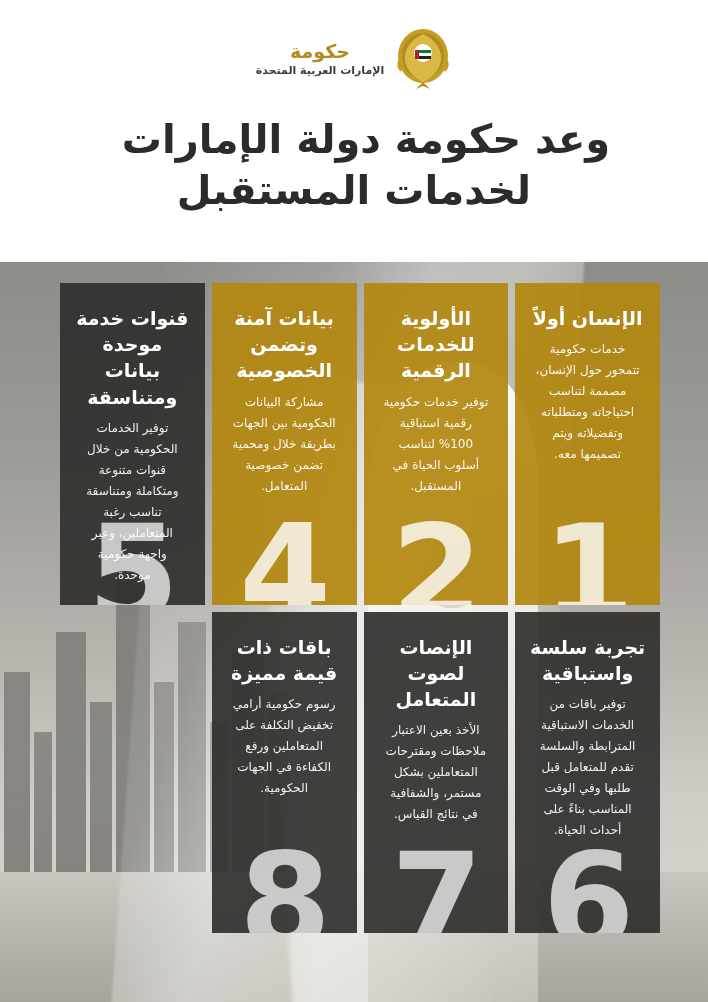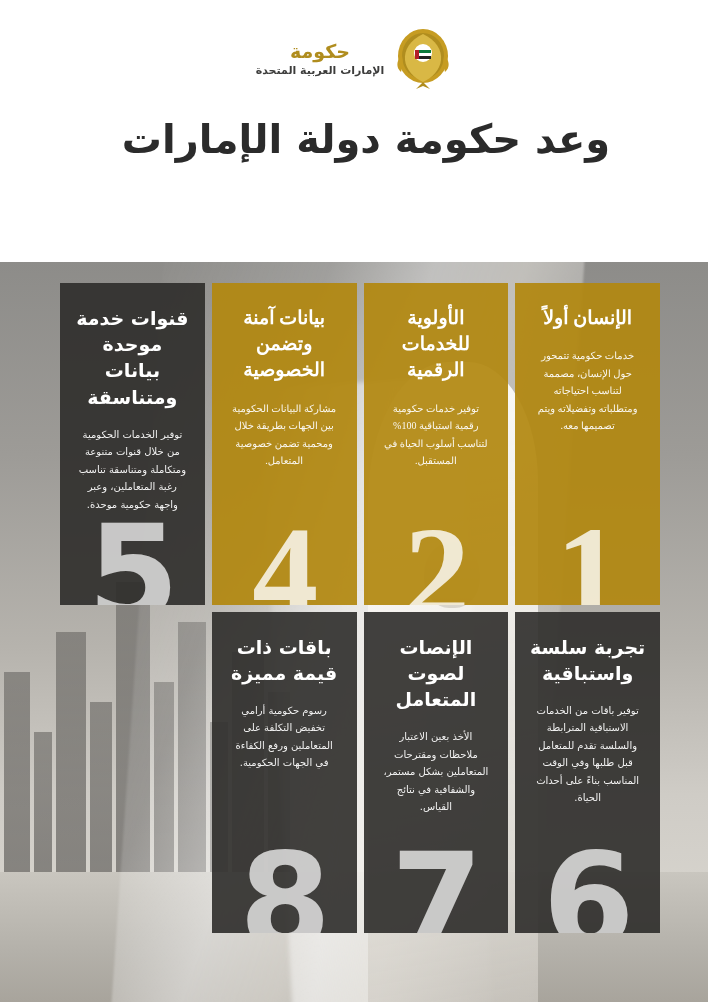--- a/index.html
+++ b/index.html
@@ -137,32 +137,32 @@
     direction: rtl;
   }
   .panel {
     position: relative;
     overflow: hidden;
     padding: 22px 14px 8px 14px;
     color: #ffffff;
     text-align: center;
     direction: rtl;
   }
-  .panel.gold { background: rgba(178,136,16,.93); font-family: Liberation Serif, serif; }
+  .panel.gold { background: rgba(178,136,16,.93); }
   .panel.dark { background: rgba(45,44,42,.90); }
 
   .p-title {
     font-size: 19px;
     font-weight: bold;
     line-height: 1.38;
     letter-spacing: .3px;
   }
   .p-desc {
-    margin-top: 16px;
-    font-size: 10px;
+    margin-top: 8px;
+    font-size: 12px;
     line-height: 1.75;
     color: rgba(255,255,255,.93);
     padding: 0 4px;
   }
   .p-num {
     position: absolute;
     left: 0; right: 0;
     bottom: -34px;
     text-align: center;
     font-size: 132px;
@@ -196,20 +196,21 @@
           <rect x="21" y="24" width="4" height="9" fill="#b32028"></rect>
           <path d="M29 56 L22 63 L29 60 L36 63 Z" fill="#b08d1e"></path>
           <path d="M8 30 C2 34 2 42 7 46 C9 40 9 34 8 30 Z" fill="#c69c22"></path>
           <path d="M50 30 C56 34 56 42 51 46 C49 40 49 34 50 30 Z" fill="#c69c22"></path>
         </svg>
       </div>
     </div>
 
     <div class="title">
       <div class="title-l1">وعد حكومة دولة الإمارات</div>
+      <div class="title-l2">لخدمات المستقبل</div>
     </div>
   </div>
 
   <div class="photo">
     <div class="sky"></div>
     <div class="skyline">
       <i style="left:4px;  width:26px; height:210px;"></i>
       <i style="left:34px; width:18px; height:150px;"></i>
       <i style="left:56px; width:30px; height:250px;"></i>
       <i style="left:90px; width:22px; height:180px;"></i>

